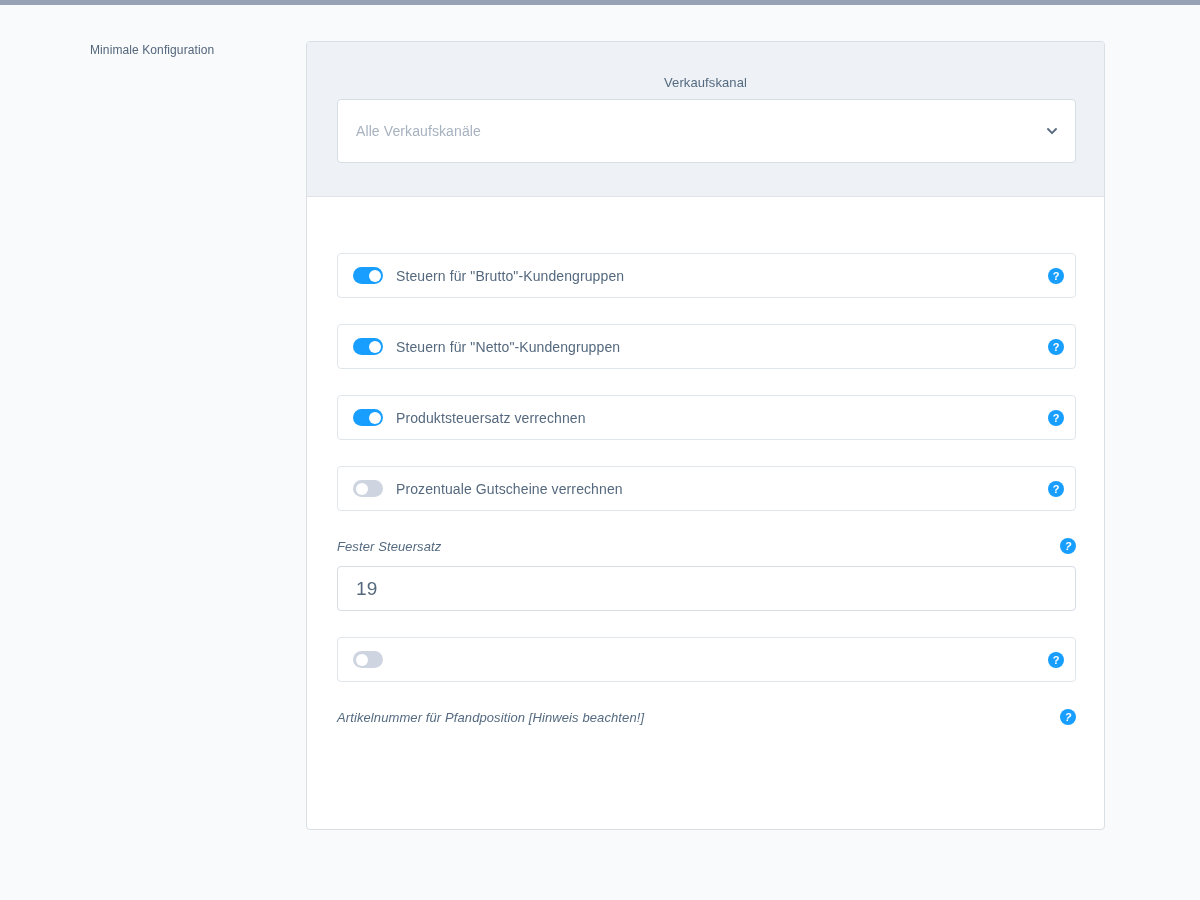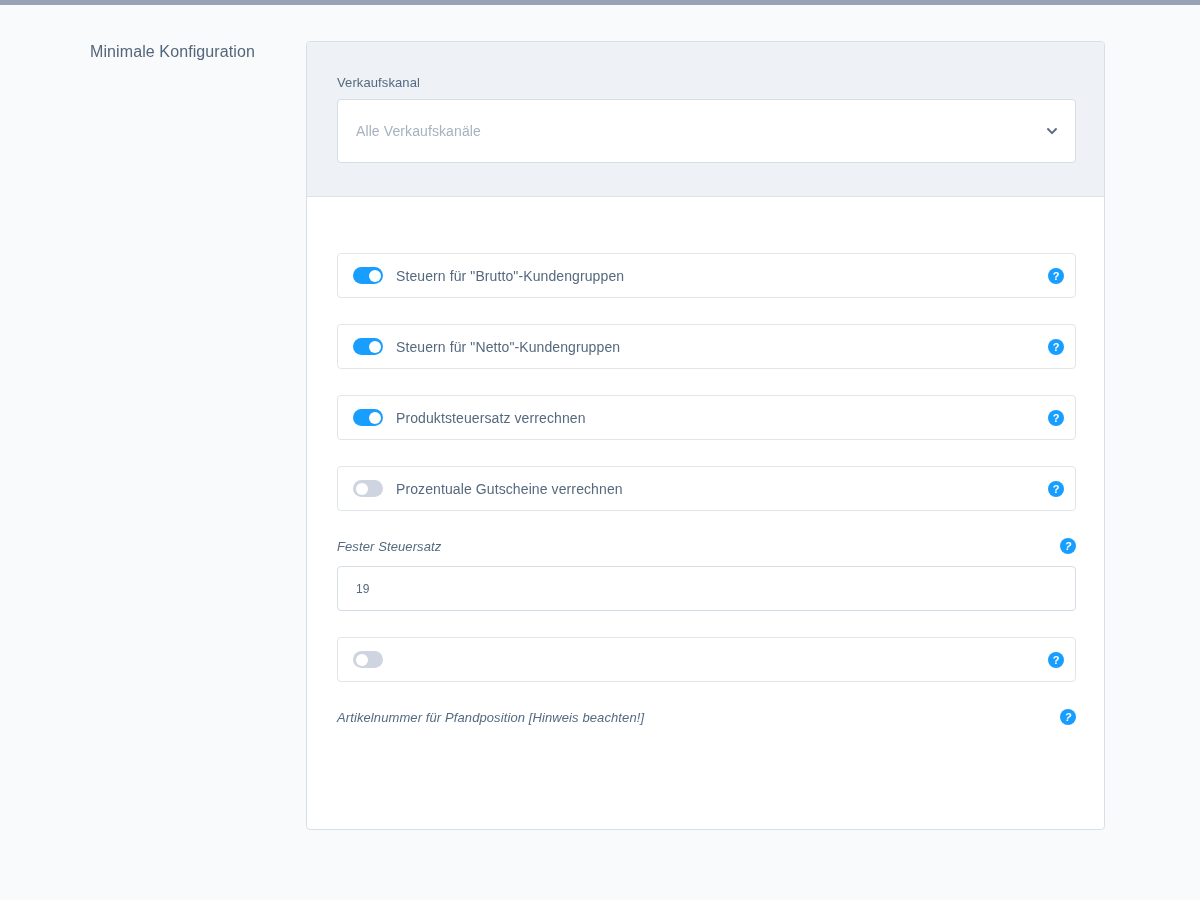--- a/index.html
+++ b/index.html
@@ -16,40 +16,41 @@
     background: #97a2b4;
   }
   .page {
     position: relative;
     width: 1200px; height: 900px;
     background: #f8fafc;
   }
   .section-title {
     position: absolute;
     left: 90px; top: 43px;
-    font-size: 16px;
+    font-size: 12px;
     color: #54667a;
     letter-spacing: 0.1px;
     white-space: nowrap;
   }
   .card {
     position: absolute;
     left: 306px; top: 41px;
     width: 799px; height: 789px;
     background: #ffffff;
     border: 1px solid #d8dfe5;
     border-radius: 4px;
     overflow: hidden;
   }
   .card-header {
     position: relative;
     height: 155px;
     background: #eef1f5;
     border-bottom: 1px solid #dfe3e8;
     padding: 33px 30px 0 30px;
+    text-align: center;
   }
   .field-label {
     font-size: 13px;
     color: #546a80;
     margin-bottom: 9px;
     letter-spacing: 0.1px;
   }
   .select-box {
     position: relative;
     width: 739px; height: 64px;
@@ -142,21 +143,21 @@
   }
   .input-group .help-icon { right: 0px; top: 1px; }
   .text-input {
     width: 739px; height: 45px;
     background: #ffffff;
     border: 1px solid #d5dde5;
     border-radius: 4px;
     display: flex;
     align-items: center;
     padding: 0 18px;
-    font-size: 12px;
+    font-size: 19px;
     color: #55697e;
     letter-spacing: 0.1px;
     text-align: right;
   }
 </style>
 </head>
 <body>
 
 <div class="page">
 

